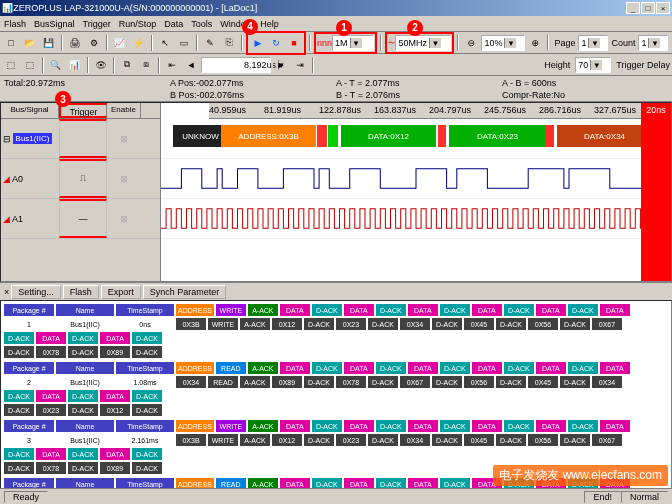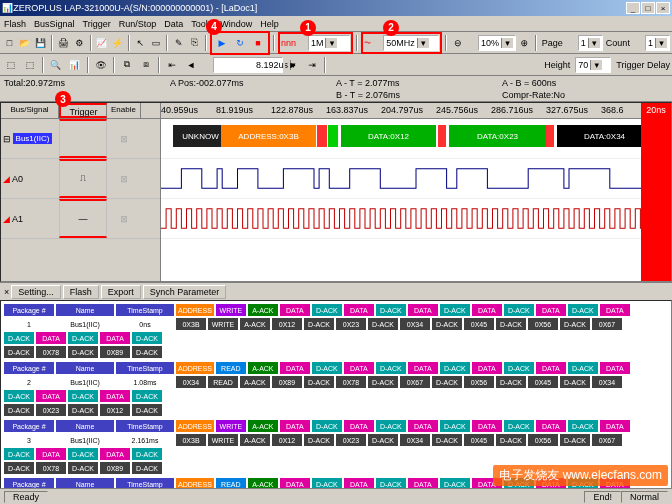--- a/index.html
+++ b/index.html
@@ -5,37 +5,37 @@
 * { margin: 0; padding: 0; box-sizing: border-box; font-family: Tahoma, sans-serif; font-size: 9px; }
 body { background: #d4d0c8; width: 672px; height: 504px; overflow: hidden; position: relative; }
 .titlebar { background: linear-gradient(90deg, #0a246a, #a6caf0); color: #fff; height: 16px; display: flex; align-items: center; padding: 0 2px; font-size: 10px; }
 .titlebar .spacer { flex: 1; }
 .winbtn { width: 14px; height: 12px; background: #d4d0c8; border: 1px solid #fff; margin-left: 1px; display: flex; align-items: center; justify-content: center; color: #000; font-size: 8px; }
 .menubar { background: #d4d0c8; height: 16px; display: flex; align-items: center; padding: 0 4px; gap: 8px; border-bottom: 1px solid #808080; }
 .menu-item { cursor: default; }
 .toolbar { background: #d4d0c8; height: 22px; display: flex; align-items: center; padding: 0 2px; gap: 1px; border-bottom: 1px solid #808080; }
 .tbtn { width: 18px; height: 18px; border: 1px solid #d4d0c8; display: flex; align-items: center; justify-content: center; font-size: 9px; }
 .sep { width: 2px; height: 16px; border-left: 1px solid #808080; border-right: 1px solid #fff; margin: 0 2px; }
-.combo { height: 16px; border: 1px inset #fff; background: #fff; display: flex; align-items: center; padding: 0 2px; font-size: 9px; margin-left: 12px; }
+.combo { height: 16px; border: 1px inset #fff; background: #fff; display: flex; align-items: center; padding: 0 2px; font-size: 9px; }
 .combo .drop { width: 12px; background: #d4d0c8; border-left: 1px solid #808080; text-align: center; margin-left: 2px; }
 .redbox { border: 2px solid red; padding: 1px; position: relative; }
 .callout { position: absolute; width: 16px; height: 16px; background: red; color: #fff; border-radius: 50%; display: flex; align-items: center; justify-content: center; font-weight: bold; font-size: 10px; }
 .infobar { background: #d4d0c8; height: 26px; display: flex; padding: 2px 4px; border-bottom: 1px solid #808080; font-size: 8px; line-height: 1.3; }
 .infobar > div { flex: 1; }
 .main-area { display: flex; height: 180px; background: #fff; border: 1px inset #808080; position: relative; }
 .left-panel { width: 160px; background: #d4d0c8; border-right: 1px solid #808080; display: flex; flex-direction: column; }
 .col-headers { display: flex; height: 16px; background: #d4d0c8; border-bottom: 1px solid #808080; }
 .col-h { border-right: 1px solid #808080; padding: 2px; text-align: center; font-size: 8px; }
 .signal-row { display: flex; height: 40px; border-bottom: 1px solid #c0c0c0; }
 .sig-name { width: 58px; padding: 2px; display: flex; align-items: center; gap: 2px; }
 .bus-tag { background: #3030ff; color: #fff; padding: 1px 3px; font-size: 8px; }
 .trig-cell { width: 48px; border-left: 1px solid #c0c0c0; border-right: 1px solid #c0c0c0; display: flex; align-items: center; justify-content: center; }
 .en-cell { width: 34px; display: flex; align-items: center; justify-content: center; color: #aaa; }
 .waveform { flex: 1; position: relative; background: #fff; overflow: hidden; }
-.time-ruler { height: 16px; background: #d4d0c8; border-bottom: 1px solid #808080; display: flex; font-size: 8px; position: relative; }
+.time-ruler { height: 16px; background: #d4d0c8; border-bottom: 1px solid #808080; display: flex; font-size: 8px; position: relative; margin-left: 48px; }
 .time-tick { position: absolute; top: 2px; }
 .wave-row { height: 40px; border-bottom: 1px solid #eee; position: relative; }
 .data-block { position: absolute; top: 6px; height: 22px; display: flex; align-items: center; justify-content: center; color: #fff; font-size: 8px; overflow: hidden; }
 .tabs-row { background: #d4d0c8; height: 18px; display: flex; align-items: center; gap: 2px; padding: 0 4px; border-top: 1px solid #808080; }
 .tab-btn { border: 1px outset #fff; padding: 1px 6px; background: #d4d0c8; }
 .packet-list { background: #fff; border: 1px inset #808080; height: 200px; overflow: auto; padding: 2px; }
 .pkt { margin-bottom: 2px; }
 .pkt-cells { display: flex; flex-wrap: wrap; }
 .cell { height: 14px; display: flex; align-items: center; justify-content: center; border: 1px solid #fff; font-size: 7px; padding: 0 2px; min-width: 32px; }
 .hdr-pkg { background: #4040c0; color: #fff; width: 52px; }
@@ -166,20 +166,21 @@
   </div>
   <span>Trigger Delay</span>
 </div>
 
 <div class="infobar">
   <div>
     <div>Total:20.972ms</div>
   </div>
   <div>
     <div>A Pos:-002.077ms</div>
+    <div>B Pos:-002.076ms</div>
   </div>
   <div>
     <div>A - T = 2.077ms</div>
     <div>B - T = 2.076ms</div>
   </div>
   <div>
     <div>A - B = 600ns</div>
     <div>Compr-Rate:No</div>
   </div>
 </div>
@@ -230,21 +231,21 @@
       </div>
     <div class="wave-row" id="bus-row">
         <div class="data-block" style="left: 12px; width: 55px; background: rgb(32, 32, 32);">UNKNOW</div>
         <div class="data-block" style="left: 60px; width: 95px; background: rgb(255, 128, 0);">ADDRESS:0X3B</div>
         <div class="data-block" style="left: 156px; width: 10px; background: rgb(255, 48, 48);"></div>
         <div class="data-block" style="left: 167px; width: 10px; background: rgb(0, 208, 0);"></div>
         <div class="data-block" style="left: 180px; width: 95px; background: rgb(0, 176, 0);">DATA:0X12</div>
         <div class="data-block" style="left: 277px; width: 8px; background: rgb(255, 48, 48);"></div>
         <div class="data-block" style="left: 288px; width: 97px; background: rgb(0, 176, 0);">DATA:0X23</div>
         <div class="data-block" style="left: 385px; width: 8px; background: rgb(255, 48, 48);"></div>
-        <div class="data-block" style="left: 396px; width: 95px; background: #000000;">DATA:0X34</div>
+        <div class="data-block" style="left: 396px; width: 95px; background: #c2410c;">DATA:0X34</div>
       </div>
     <div class="wave-row">
       <svg class="dig" viewBox="0 0 500 40" preserveAspectRatio="none">
           <path d="M0,30 L20,30 L20,10 L40,10 L40,30 L55,30 L55,10 L60,10 L60,30 L75,30 L75,10 L95,10 L95,30 L120,30 L120,10 L150,10 L150,30 L155,30 L155,10 L165,10 L165,30 L185,30 L185,10 L215,10 L215,30 L250,30 L250,10 L280,10 L280,30 L290,30 L290,10 L320,10 L320,30 L360,30 L360,10 L395,10 L395,30 L400,30 L400,10 L440,10 L440,30 L500,30" stroke="#000080" fill="none" stroke-width="1"></path>
         </svg>
     </div>
     <div class="wave-row">
       <svg class="dig" viewBox="0 0 500 40" preserveAspectRatio="none">
           <path id="clkpath" stroke="#c00000" fill="none" stroke-width="1" d="M0,30 L5,30 L5,10 L10,10 L10,30 L15,30 L15,10 L20,10 L20,30 L25,30 L25,10 L30,10 L30,30 L35,30 L35,10 L40,10 L40,30 L45,30 L45,10 L50,10 L50,30 L55,30 L55,10 L60,10 L60,30 L65,30 L65,10 L70,10 L70,30 L75,30 L75,10 L80,10 L80,30 L85,30 L85,10 L90,10 L90,30 L95,30 L95,10 L100,10 L100,30 L105,30 L105,10 L110,10 L110,30 L115,30 L115,10 L120,10 L120,30 L125,30 L125,10 L130,10 L130,30 L135,30 L135,10 L140,10 L140,30 L145,30 L145,10 L150,10 L150,30 L155,30 L155,10 L160,10 L160,30 L165,30 L165,10 L170,10 L170,30 L175,30 L175,10 L180,10 L180,30 L185,30 L185,10 L190,10 L190,30 L195,30 L195,10 L200,10 L200,30 L205,30 L205,10 L210,10 L210,30 L215,30 L215,10 L220,10 L220,30 L225,30 L225,10 L230,10 L230,30 L235,30 L235,10 L240,10 L240,30 L245,30 L245,10 L250,10 L250,30 L255,30 L255,10 L260,10 L260,30 L265,30 L265,10 L270,10 L270,30 L275,30 L275,10 L280,10 L280,30 L285,30 L285,10 L290,10 L290,30 L295,30 L295,10 L300,10 L300,30 L305,30 L305,10 L310,10 L310,30 L315,30 L315,10 L320,10 L320,30 L325,30 L325,10 L330,10 L330,30 L335,30 L335,10 L340,10 L340,30 L345,30 L345,10 L350,10 L350,30 L355,30 L355,10 L360,10 L360,30 L365,30 L365,10 L370,10 L370,30 L375,30 L375,10 L380,10 L380,30 L385,30 L385,10 L390,10 L390,30 L395,30 L395,10 L400,10 L400,30 L405,30 L405,10 L410,10 L410,30 L415,30 L415,10 L420,10 L420,30 L425,30 L425,10 L430,10 L430,30 L435,30 L435,10 L440,10 L440,30 L445,30 L445,10 L450,10 L450,30 L455,30 L455,10 L460,10 L460,30 L465,30 L465,10 L470,10 L470,30 L475,30 L475,10 L480,10 L480,30 L485,30 L485,10 L490,10 L490,30 L495,30 L495,10 L500,10 L500,30 "></path>
         </svg>

